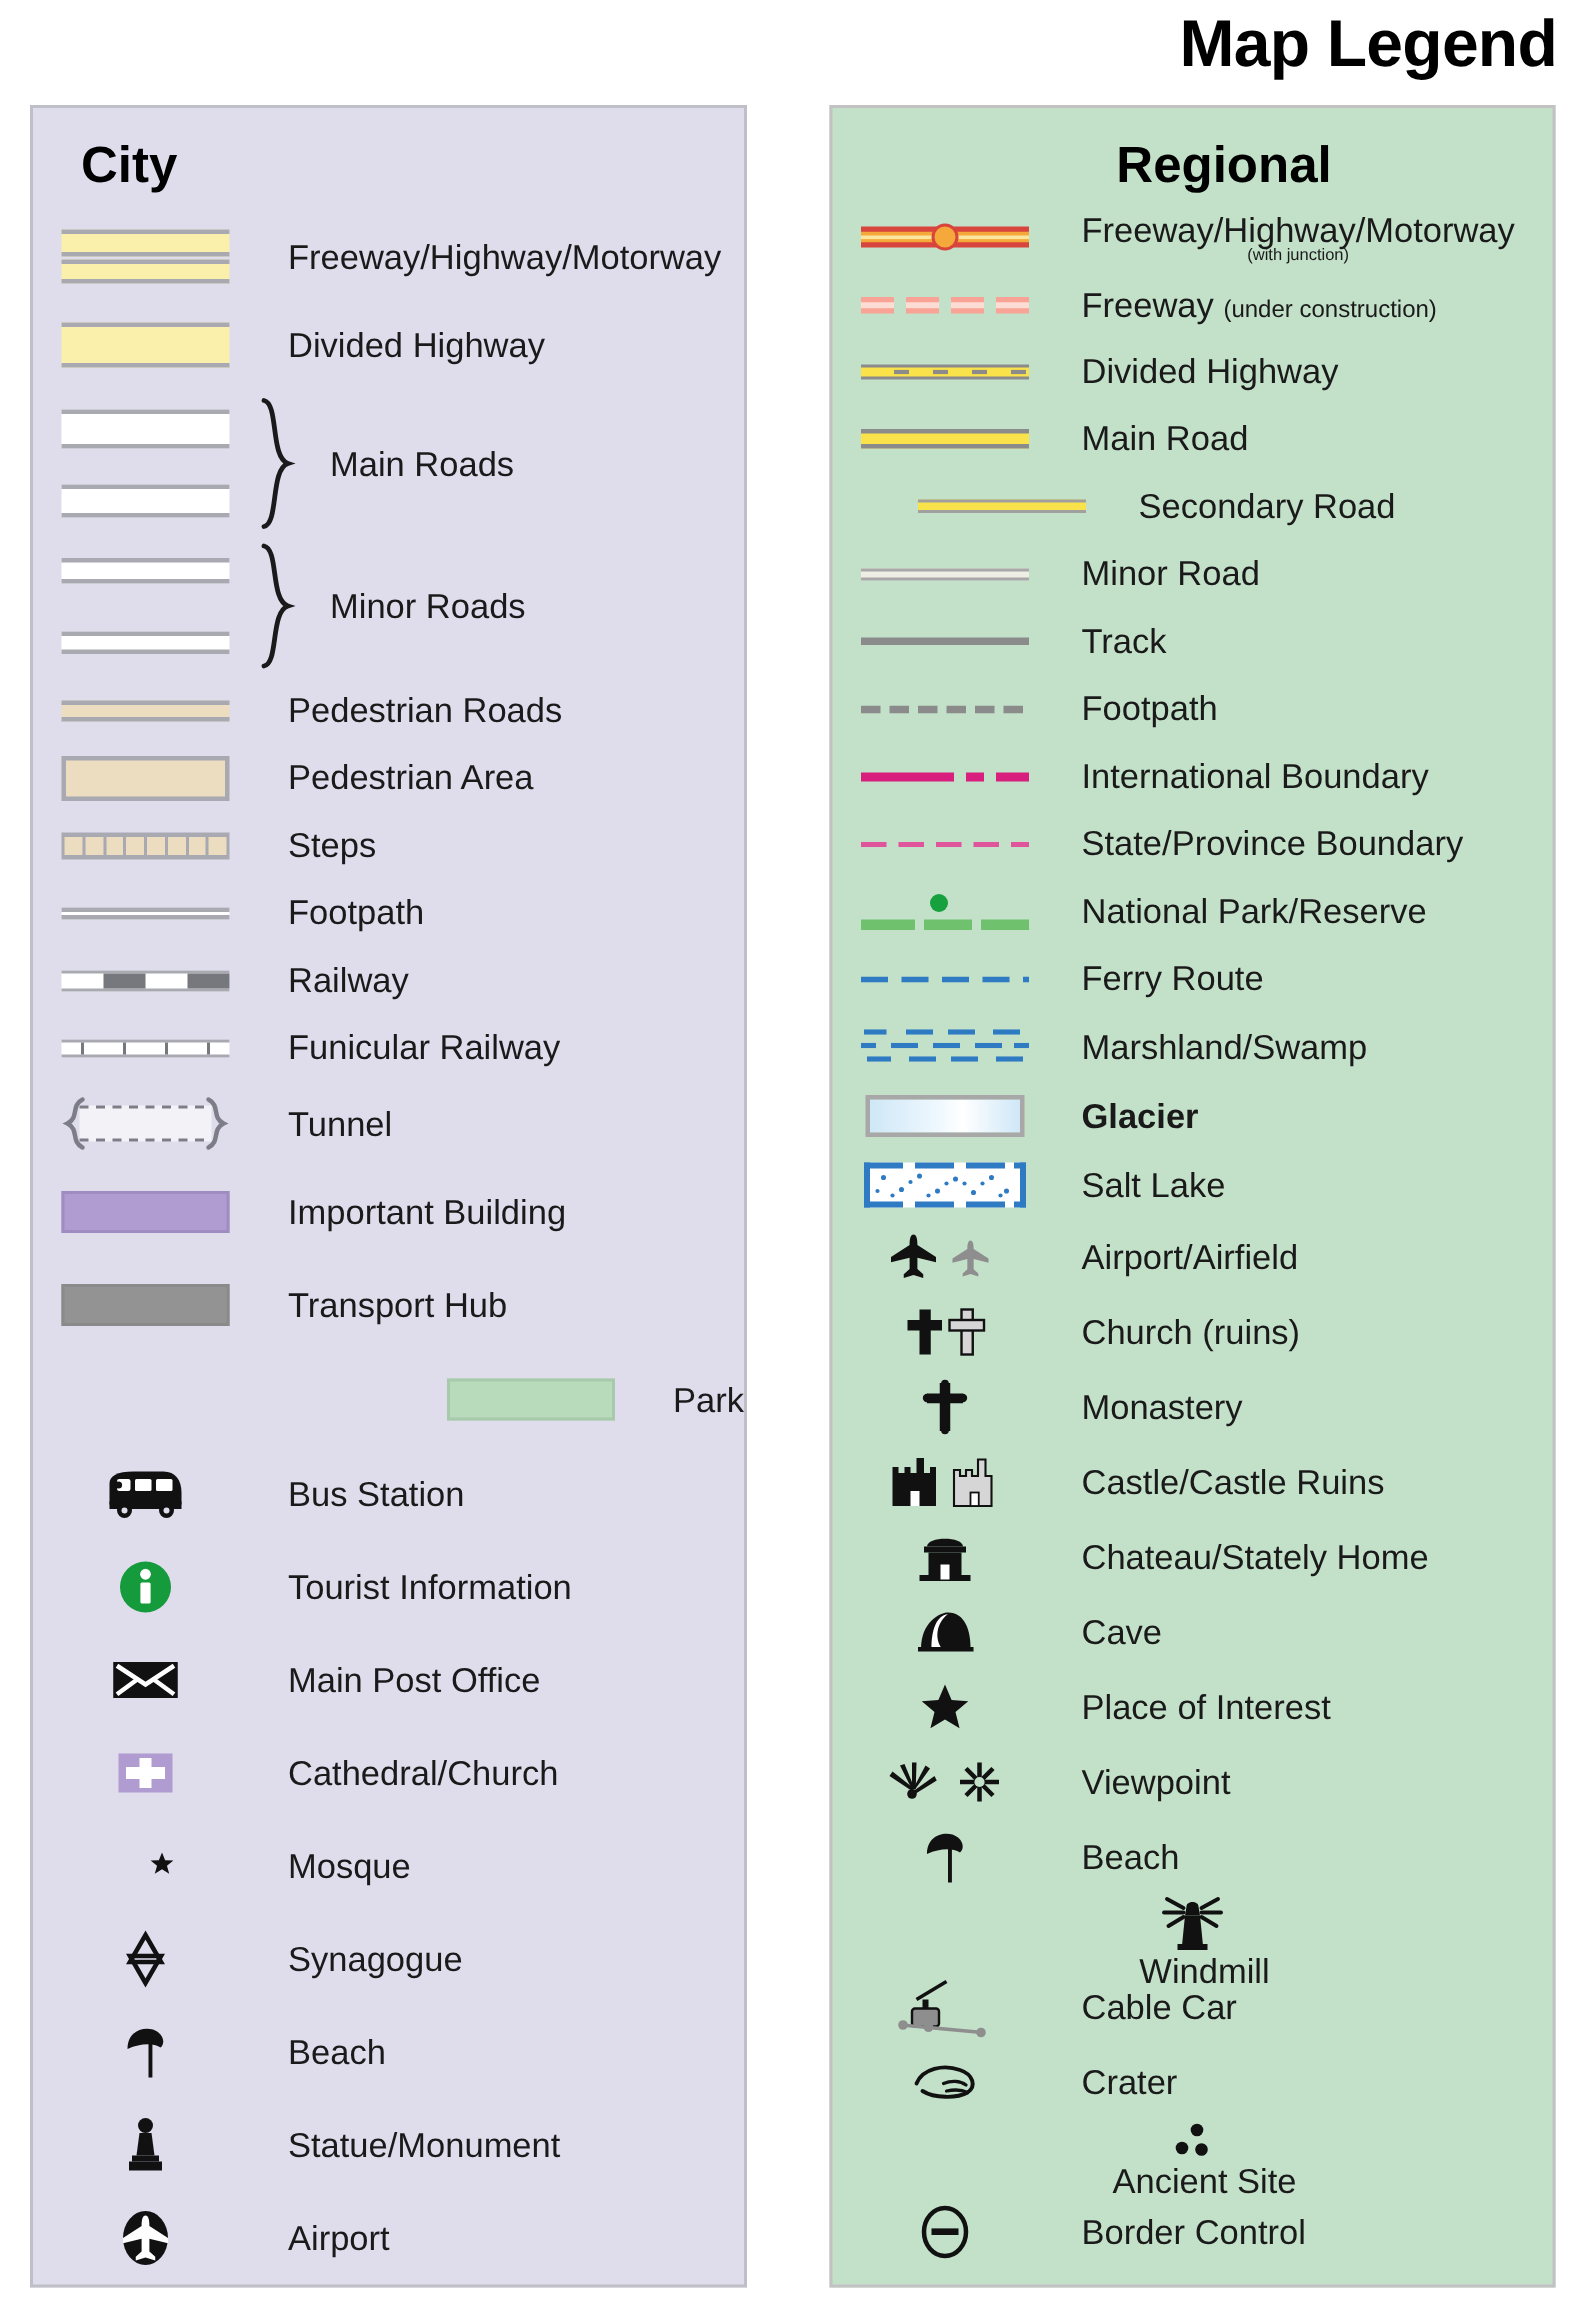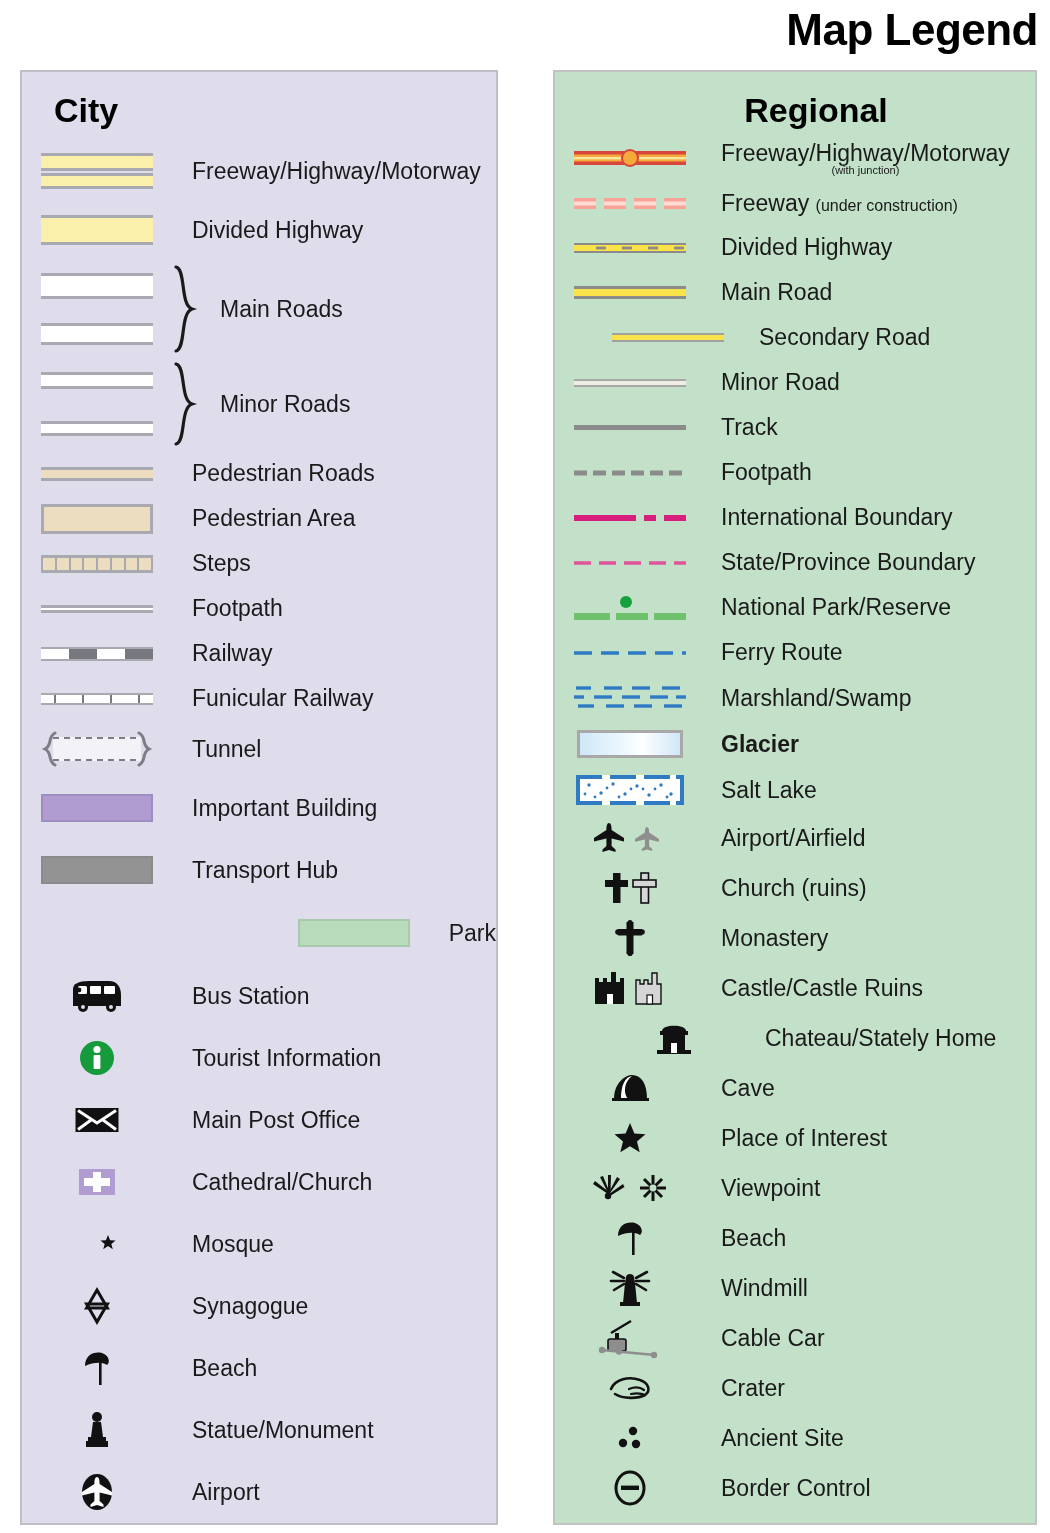--- a/index.html
+++ b/index.html
@@ -571,21 +571,21 @@
           <rect x="18" y="24" width="6" height="10" fill="#fff"></rect>
           <g fill="#d6d6d6" stroke="#111" stroke-width="1.4">
             <path d="M47 14 L47 10 L51 10 L51 14 L55 14 L55 10 L59 10 L59 14 L63 14 L63 3 L68 3 L68 14 L72 14 L72 34 L47 34 Z"></path>
           </g>
           <rect x="58" y="25" width="5.5" height="9" fill="#fff" stroke="#111" stroke-width="1.2"></rect>
         </svg>
       </div>
       <div class="label">Castle/Castle Ruins</div>
     </div>
 
-    <div class="row" style="height:50px;margin-left:44px;">
+    <div class="row" style="height:50px;">
       <div class="symwrap">
         <svg width="40" height="34" viewBox="0 0 40 34">
           <path d="M8 10 C8 3 32 3 32 10 Z" fill="#111"></path>
           <rect x="6" y="10" width="28" height="4" fill="#111"></rect>
           <rect x="9" y="14" width="22" height="18" fill="#111"></rect>
           <rect x="3" y="29" width="34" height="4" fill="#111"></rect>
           <rect x="17" y="22" width="6" height="10" fill="#fff"></rect>
         </svg>
       </div>
       <div class="label">Chateau/Stately Home</div>
@@ -641,21 +641,21 @@
     <div class="row" style="height:50px;">
       <div class="symwrap">
         <svg width="34" height="38" viewBox="0 0 34 38">
           <path d="M5 17 C5 6 14 2 22 4 C30 7 30 14 27 16 C22 13 14 13 5 17 Z" fill="#111"></path>
           <rect x="19" y="13" width="2.6" height="23" fill="#111"></rect>
         </svg>
       </div>
       <div class="label">Beach</div>
     </div>
 
-    <div class="row" style="height:50px;">
+    <div class="row" style="height:50px;flex-direction:column;">
       <div class="symwrap">
         <svg width="48" height="38" viewBox="0 0 48 38">
           <g fill="#111">
             <path d="M20 8 C20 4 28 4 28 8 L29 14 L19 14 Z"></path>
             <path d="M19 14 L29 14 L31 34 L17 34 Z"></path>
             <rect x="14" y="33" width="20" height="4"></rect>
           </g>
           <g stroke="#111" stroke-width="2.6" stroke-linecap="round">
             <line x1="18" y1="9" x2="7" y2="3"></line>
             <line x1="18" y1="12" x2="5" y2="12"></line>
@@ -688,21 +688,21 @@
       <div class="symwrap">
         <svg width="46" height="26" viewBox="0 0 46 26">
           <path d="M4 14 C8 4 22 1 33 5 C42 8 44 16 38 20 C31 24 16 24 8 19" fill="none" stroke="#111" stroke-width="2.6" stroke-linecap="round"></path>
           <path d="M22 14 C27 12 33 12 37 15" fill="none" stroke="#111" stroke-width="2.2" stroke-linecap="round"></path>
           <path d="M24 19 C29 18 34 18 38 20" fill="none" stroke="#111" stroke-width="2.2" stroke-linecap="round"></path>
         </svg>
       </div>
       <div class="label">Crater</div>
     </div>
 
-    <div class="row" style="height:50px;">
+    <div class="row" style="height:50px;flex-direction:column;">
       <div class="symwrap">
         <svg width="34" height="28" viewBox="0 0 34 28">
           <circle cx="20" cy="7" r="4.2" fill="#111"></circle>
           <circle cx="10" cy="19" r="4.2" fill="#111"></circle>
           <circle cx="23" cy="20" r="4.2" fill="#111"></circle>
         </svg>
       </div>
       <div class="label">Ancient Site</div>
     </div>
 

